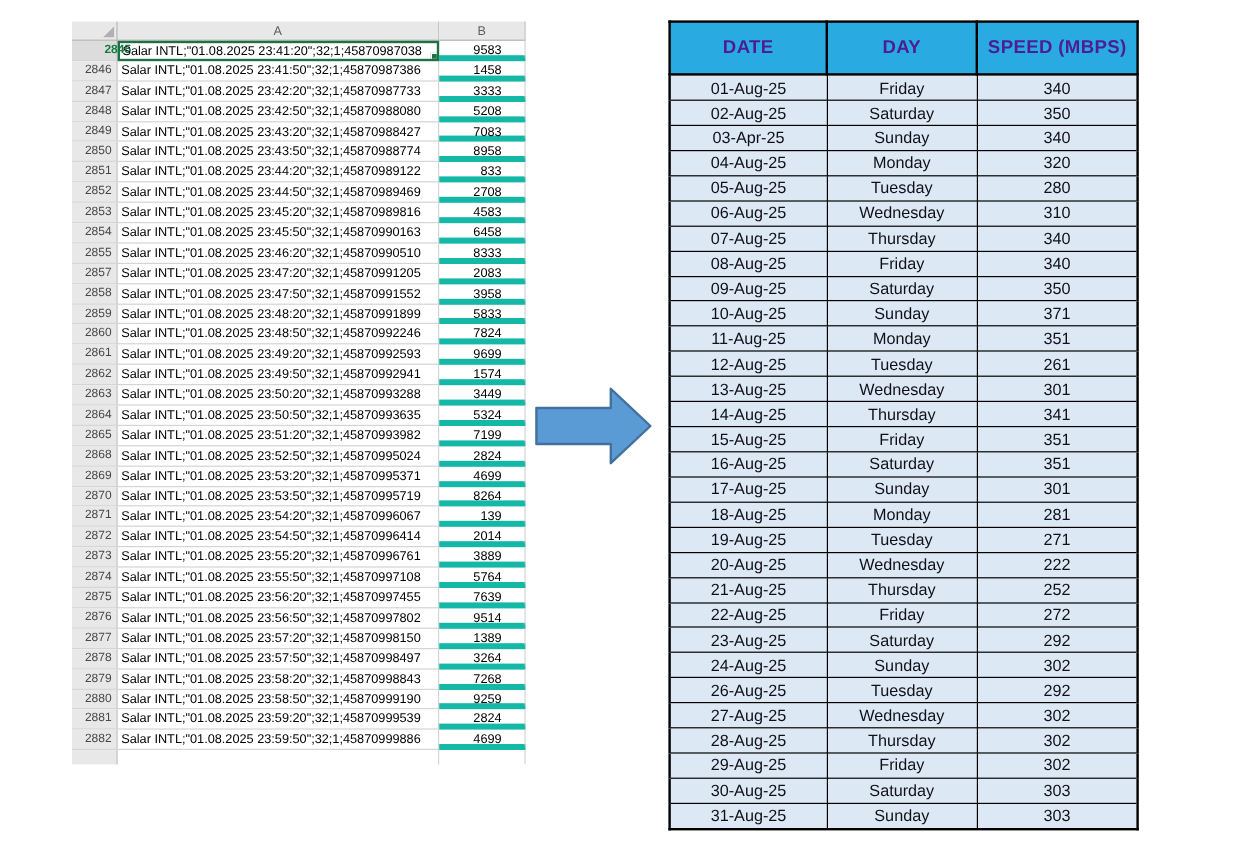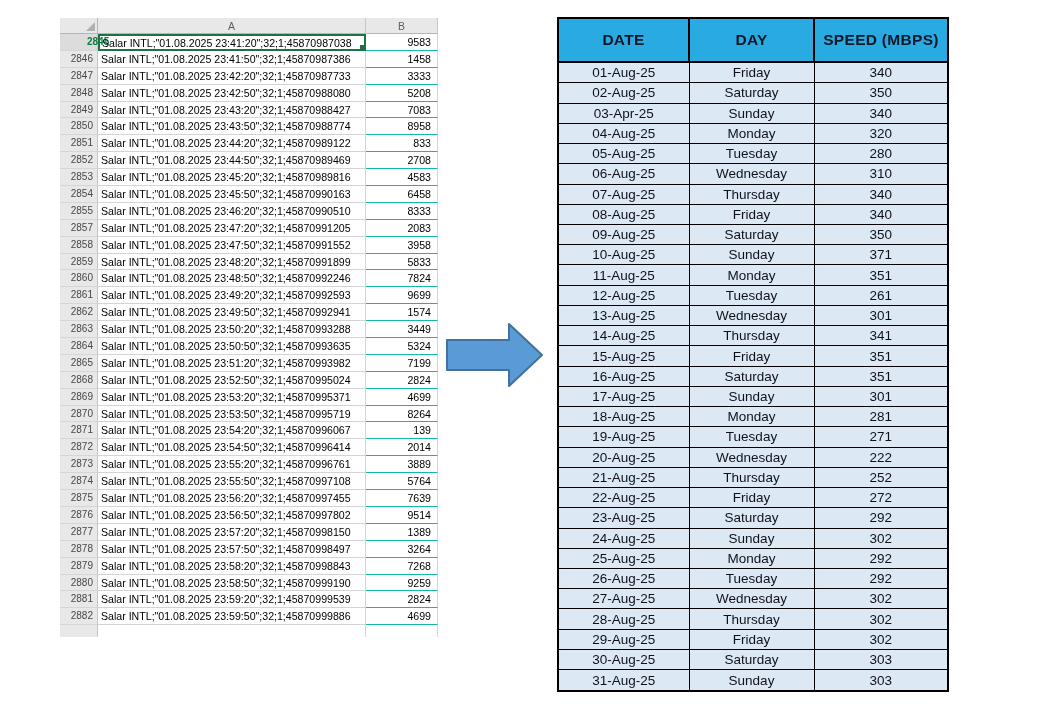--- a/index.html
+++ b/index.html
@@ -14,32 +14,32 @@
   .corner-tri { position:absolute; right:2px; bottom:2px; width:0; height:0; border-left:9px solid transparent; border-bottom:9px solid #b0b0b0; }
   .col-head { background:#e8e8e8; border-right:1px solid #c6c6c6; border-bottom:1px solid #b6b6b6; color:#5f5f5f; text-align:center; font-size:10.5px; line-height:16px; }
   .col-a { width:268px; }
   .col-b { width:72px; }
   .sheet-row { display:flex; height:16.9px; }
   .row-head { width:38px; background:#e8e8e8; border-right:1px solid #c6c6c6; border-bottom:1px solid #d6d6d6; color:#474747; font-size:10px; text-align:right; padding-right:4px; line-height:16.9px; }
   .row-head.selected { color:#107c41; font-weight:bold; background:#dcdcdc;padding-left:27px; }
   .cell-a { width:268px; border-right:1px solid #d4d4d4; border-bottom:1px solid #d4d4d4; white-space:nowrap; overflow:hidden; padding-left:3px; line-height:16.9px; font-size:10.6px; }
   .cell-a.selected { border:2px solid #1e7145; padding-left:2px; line-height:14.9px; position:relative; }
   .cell-a.selected::after { content:""; position:absolute; right:-2px; bottom:-2px; width:5px; height:5px; background:#1e7145; border:1px solid #fff; }
-  .cell-b { width:72px; border-right:1px solid #d4d4d4; border-bottom:1px solid #14b8a6; text-align:right; padding-right:6px; line-height:16.9px; font-size:10.6px; }
+  .cell-b { width:72px; border-right:1px solid #d4d4d4; border-bottom:5px solid #14b8a6; text-align:right; padding-right:19px; line-height:16.9px; font-size:10.6px; }
   .stub-row { display:flex; height:12px; }
   .stub-head { width:38px; background:#e8e8e8; border-right:1px solid #c6c6c6; }
   .stub-a { width:268px; border-right:1px solid #d4d4d4; }
   .stub-b { width:72px; border-right:1px solid #d4d4d4; }
 
   
   .arrow-wrap { position:absolute; left:445px; top:322px; width:100px; height:66px; }
 
   
   .speed-table { position:absolute; left:557px; top:17px; width:390px; height:675px; border-collapse:collapse; table-layout:fixed; }
-  .speed-table th { background:#29abe2; color:#0f172a; font-weight:bold; font-size:15.5px; text-align:center; border:2px solid #000; height:44px; letter-spacing:0.3px; }
+  .speed-table th { background:#29abe2; color:#4c1d95; font-weight:bold; font-size:15.5px; text-align:center; border:2px solid #000; height:44px; letter-spacing:0.3px; }
   .speed-table td { background:#dce9f5; color:#101018; font-size:13.5px; text-align:center; border:1px solid #000; }
   .speed-table tr > *:first-child { border-left-width:2px; }
   .speed-table tr > *:last-child { border-right-width:2px; }
   .speed-table tbody tr:last-child td { border-bottom-width:2px; }
   .w-date { width:131px; }
   .w-day  { width:125px; }
   .w-speed{ width:134px;margin-top:40px; }
 </style>
 </head>
 <body>
@@ -427,25 +427,20 @@
     <td>Saturday</td>
     <td>292</td>
   </tr>
 
   <tr>
     <td>24-Aug-25</td>
     <td>Sunday</td>
     <td>302</td>
   </tr>
 
-  <tr>
-    <td>25-Aug-25</td>
-    <td>Monday</td>
-    <td>292</td>
-  </tr>
 
   <tr>
     <td>26-Aug-25</td>
     <td>Tuesday</td>
     <td>292</td>
   </tr>
 
   <tr>
     <td>27-Aug-25</td>
     <td>Wednesday</td>

